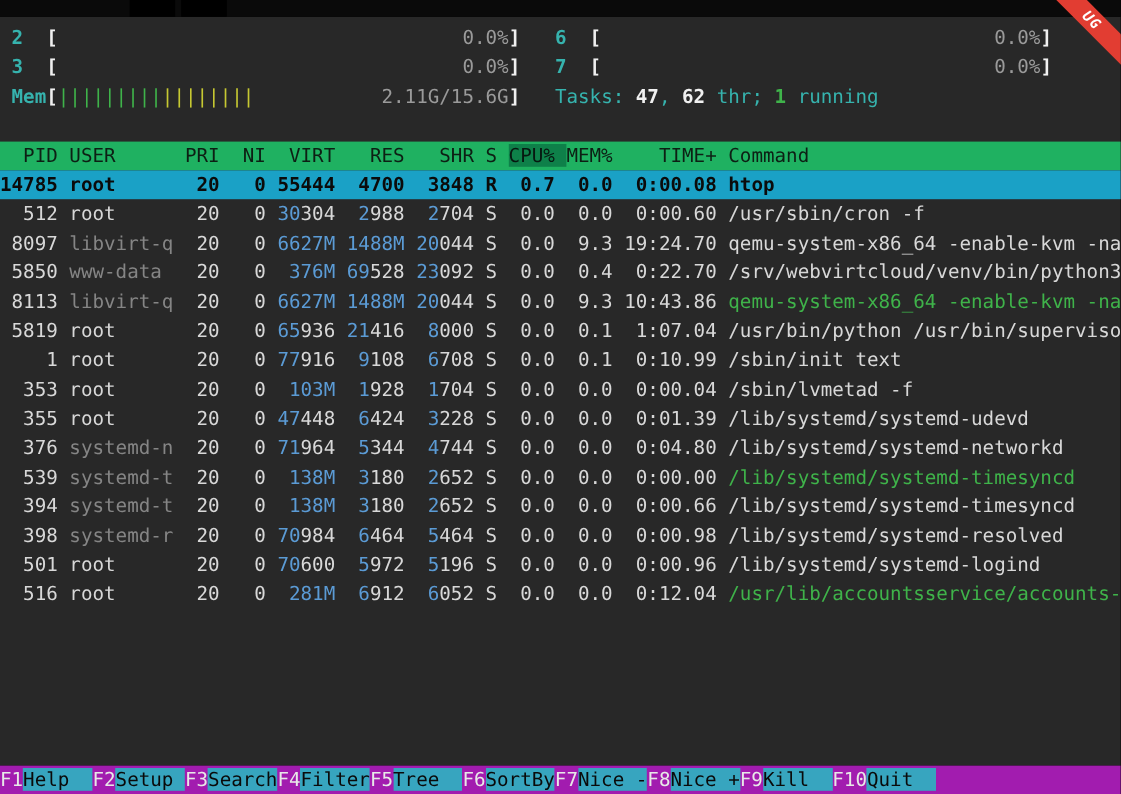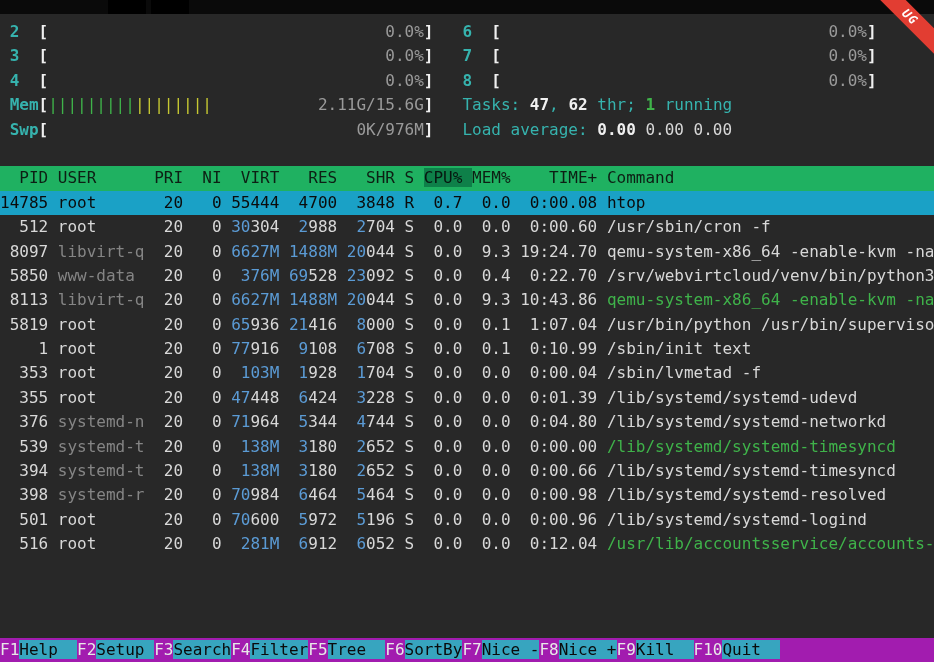--- a/index.html
+++ b/index.html
@@ -20,39 +20,37 @@
   .gray{color:#9a9a9a}
   .shadow{color:#858585}
   .grn{color:#3fb34a}
   .yel{color:#c6c832}
   .blu{color:#5b9bd5}
   .red{color:#d4544b}
   .thead{background:#1fb161;color:#0d1f14}
   .thead span{color:#0d1f14}
   .thead .sortcol{background:#0e8049;color:#071710}
   .sel{background:#1aa1c6}
-  .sel span{color:#0b0b0b !important;font-weight:normal}
+  .sel span{color:#0b0b0b !important;font-weight:bold}
   .fkey{color:#e8e8e8}
   .flabel{background:#37a5bf;color:#0a0a0a}
 </style>
 </head>
 <body>
 
 <div class="topbar">
   <div class="tabseg" style="left:108px;width:38px"></div>
   <div class="tabseg" style="left:151px;width:38px"></div>
 </div>
 <div class="ribbon">UG</div>
 
 <div class="term" id="term">
     <div class="line"><span class="cyan b"> 2</span><span class="wb">  [</span><span class="gray">                                   0.0%</span><span class="wb">]</span><span>   </span><span class="cyan b">6</span><span class="wb">  [</span><span class="gray">                                  0.0%</span><span class="wb">]</span></div>
     <div class="line"><span class="cyan b"> 3</span><span class="wb">  [</span><span class="gray">                                   0.0%</span><span class="wb">]</span><span>   </span><span class="cyan b">7</span><span class="wb">  [</span><span class="gray">                                  0.0%</span><span class="wb">]</span></div>
-    <div class="line"><span class="cyan b"> 4</span><span class="wb">  [</span><span class="gray">                                   0.0%</span><span class="wb">]</span><span>   </span><span class="cyan b">8</span><span class="wb">  [</span><span class="gray">                                  0.0%</span><span class="wb">]</span></div>
     <div class="line"><span class="cyan b"> Mem</span><span class="wb">[</span><span class="grn">|||||||||</span><span class="yel">||||||||</span><span class="gray">           2.11G/15.6G</span><span class="wb">]</span><span>   </span><span class="cyan">Tasks: </span><span class="wb">47</span><span class="cyan">, </span><span class="wb">62</span><span class="cyan"> thr; </span><span class="grn b">1</span><span class="cyan"> running</span></div>
-    <div class="line"><span class="cyan b"> Swp</span><span class="wb">[</span><span class="gray">                                0K/976M</span><span class="wb">]</span><span>   </span><span class="cyan">Load average: </span><span class="wb">0.00</span><span> 0.00 0.00</span></div>
     <div class="line"></div>
     <div class="line thead"><span>  PID </span><span>USER      </span><span>PRI </span><span> NI </span><span> VIRT </span><span>  RES </span><span>  SHR </span><span>S </span><span class="sortcol">CPU% </span><span>MEM% </span><span>   TIME+ </span><span>Command                           </span></div>
     <div class="line prow sel"><span>14785 </span><span>root      </span><span> 20 </span><span>  0 </span><span class="blu">55</span><span>444 </span><span class="blu"> 4</span><span>700 </span><span class="blu"> 3</span><span>848 </span><span class="grn">R </span><span> 0.7 </span><span> 0.0 </span><span> 0:00.08 </span><span>htop</span></div>
     <div class="line prow"><span>  512 </span><span>root      </span><span> 20 </span><span>  0 </span><span class="blu">30</span><span>304 </span><span class="blu"> 2</span><span>988 </span><span class="blu"> 2</span><span>704 </span><span>S </span><span> 0.0 </span><span> 0.0 </span><span> 0:00.60 </span><span>/usr/sbin/cron -f</span></div>
     <div class="line prow"><span> 8097 </span><span class="shadow">libvirt-q </span><span> 20 </span><span>  0 </span><span class="blu">6627M </span><span class="blu">1488M </span><span class="blu">20</span><span>044 </span><span>S </span><span> 0.0 </span><span> 9.3 </span><span>19:24.70 </span><span>qemu-system-x86_64 -enable-kvm -na</span></div>
     <div class="line prow"><span> 5850 </span><span class="shadow">www-data  </span><span> 20 </span><span>  0 </span><span class="blu"> 376M </span><span class="blu">69</span><span>528 </span><span class="blu">23</span><span>092 </span><span>S </span><span> 0.0 </span><span> 0.4 </span><span> 0:22.70 </span><span>/srv/webvirtcloud/venv/bin/python3</span></div>
     <div class="line prow"><span> 8113 </span><span class="shadow">libvirt-q </span><span> 20 </span><span>  0 </span><span class="blu">6627M </span><span class="blu">1488M </span><span class="blu">20</span><span>044 </span><span>S </span><span> 0.0 </span><span> 9.3 </span><span>10:43.86 </span><span class="grn">qemu-system-x86_64 -enable-kvm -na</span></div>
     <div class="line prow"><span> 5819 </span><span>root      </span><span> 20 </span><span>  0 </span><span class="blu">65</span><span>936 </span><span class="blu">21</span><span>416 </span><span class="blu"> 8</span><span>000 </span><span>S </span><span> 0.0 </span><span> 0.1 </span><span> 1:07.04 </span><span>/usr/bin/python /usr/bin/superviso</span></div>
     <div class="line prow"><span>    1 </span><span>root      </span><span> 20 </span><span>  0 </span><span class="blu">77</span><span>916 </span><span class="blu"> 9</span><span>108 </span><span class="blu"> 6</span><span>708 </span><span>S </span><span> 0.0 </span><span> 0.1 </span><span> 0:10.99 </span><span>/sbin/init text</span></div>
     <div class="line prow"><span>  353 </span><span>root      </span><span> 20 </span><span>  0 </span><span class="blu"> 103M </span><span class="blu"> 1</span><span>928 </span><span class="blu"> 1</span><span>704 </span><span>S </span><span> 0.0 </span><span> 0.0 </span><span> 0:00.04 </span><span>/sbin/lvmetad -f</span></div>

